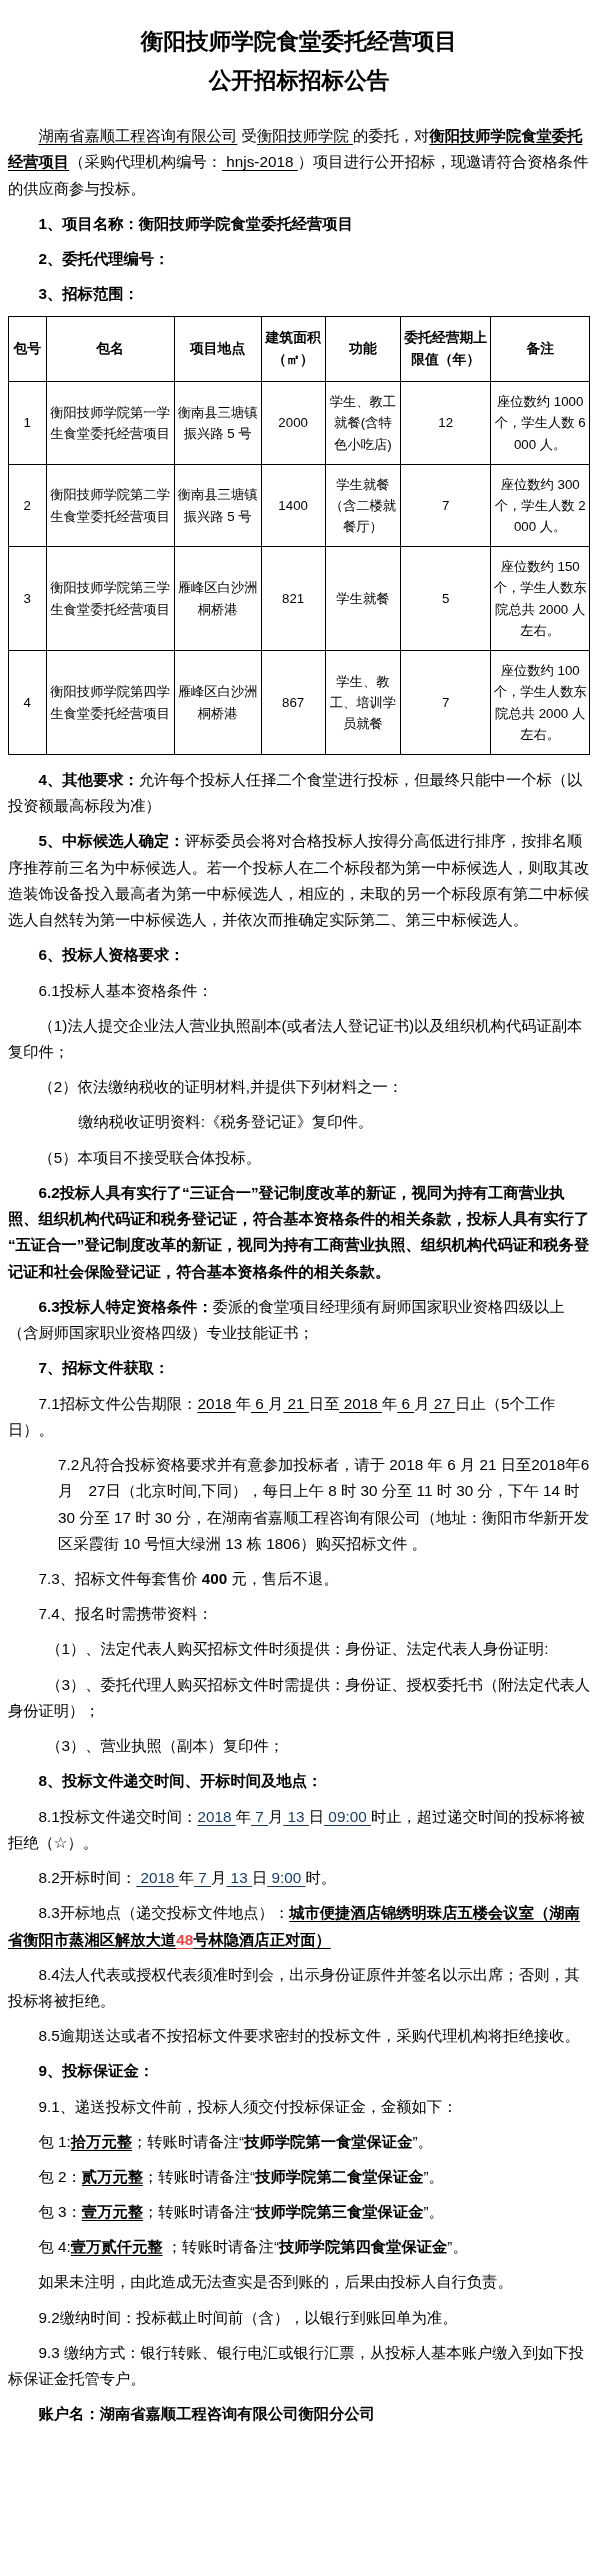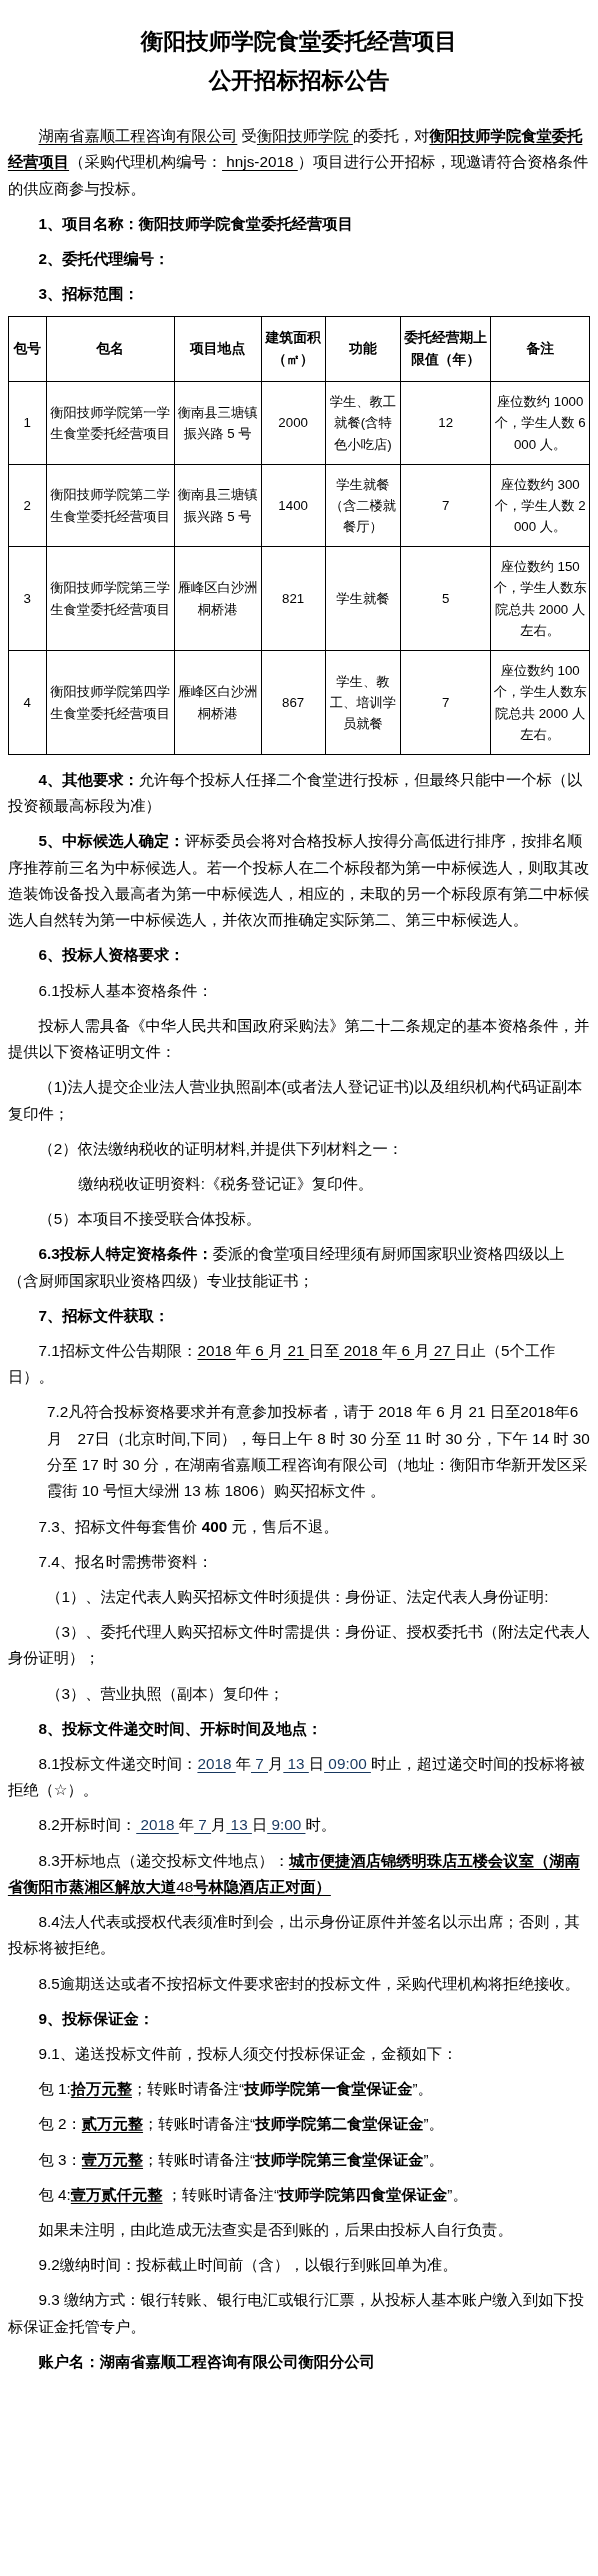--- a/index.html
+++ b/index.html
@@ -4,26 +4,26 @@
 <style>
   html,body{margin:0;padding:0;background:#ffffff;}
   body{width:598px;font-family:"Liberation Sans","DejaVu Sans",sans-serif;color:#000;}
   .doc{padding:13.8px 7.9px 23.6px 7.9px;font-size:15.3px;line-height:1.72;}
   .title{font-size:22.6px;font-weight:700;text-align:center;margin:9.8px 0 2px;line-height:1.55;}
   .title2{font-size:22.6px;font-weight:700;text-align:center;margin:3.9px 0 25.6px;line-height:1.55;}
   p{margin:8.9px 0;}
   .ind{text-indent:2em;}
   .ind25{text-indent:2.5em;}
   .ind45{text-indent:4.6em;}
-  .blk{margin-left:39px;text-indent:0;}
+  .blk{margin-left:50px;text-indent:0;}
   .b{font-weight:700;}
   .u{text-decoration:underline;text-underline-offset:3px;}
   .bu{font-weight:700;text-decoration:underline;text-underline-offset:3px;}
   .nu{color:#17375e;text-decoration:underline;text-underline-offset:3px;}
-  .bnu{font-weight:400;color:#000000;text-decoration:underline;text-underline-offset:3px;margin-top:28px;}
+  .bnu{font-weight:700;color:#ef4444;text-decoration:underline;text-underline-offset:3px;margin-top:28px;}
   table.scope{width:100%;border-collapse:collapse;table-layout:fixed;margin:7.9px 0 11.8px;}
   table.scope th,table.scope td{border:1px solid #000;text-align:center;vertical-align:middle;padding:8.9px 2px;font-size:13.3px;line-height:1.6;word-break:break-all;}
   table.scope th{font-weight:700;font-size:13.8px;padding:9.8px 2px;}
 </style>
 </head>
 <body>
 
 <div class="doc">
 
   <div class="title">衡阳技师学院食堂委托经营项目</div>
@@ -95,25 +95,25 @@
       </tr>
     </tbody>
   </table>
 
   <p class="ind"><span class="b">4、其他要求：</span><span>允许每个投标人任择二个食堂进行投标，但最终只能中一个标（以投资额最高标段为准）</span></p>
 
   <p class="ind"><span class="b">5、中标候选人确定：</span><span>评标委员会将对合格投标人按得分高低进行排序，按排名顺序推荐前三名为中标候选人。若一个投标人在二个标段都为第一中标候选人，则取其改造装饰设备投入最高者为第一中标候选人，相应的，未取的另一个标段原有第二中标候选人自然转为第一中标候选人，并依次而推确定实际第二、第三中标候选人。</span></p>
 
   <p class="ind b">6、投标人资格要求：</p>
   <p class="ind">6.1投标人基本资格条件：</p>
-  <p class="ind">投标人需具备《中华人民共和国政府采购法》第二十二条规定的基本资格条件，并提供以下资格证明文件：</p>
   <p class="ind">（1)法人提交企业法人营业执照副本(或者法人登记证书)以及组织机构代码证副本复印件；</p>
   <p class="ind">（2）依法缴纳税收的证明材料,并提供下列材料之一：</p>
   <p class="ind45">缴纳税收证明资料:《税务登记证》复印件。</p>
   <p class="ind">（5）本项目不接受联合体投标。</p>
+  <p class="ind b">6.2投标人具有实行了“三证合一”登记制度改革的新证，视同为持有工商营业执照、组织机构代码证和税务登记证，符合基本资格条件的相关条款，投标人具有实行了“五证合一”登记制度改革的新证，视同为持有工商营业执照、组织机构代码证和税务登记证和社会保险登记证，符合基本资格条件的相关条款。</p>
   <p class="ind"><span class="b">6.3投标人特定资格条件：</span><span>委派的食堂项目经理须有厨师国家职业资格四级以上（含厨师国家职业资格四级）专业技能证书；</span></p>
 
   <p class="ind b">7、招标文件获取：</p>
   <p class="ind"><span>7.1招标文件公告期限：</span><span class="u">2018 </span><span>年</span><span class="u"> 6 </span><span>月</span><span class="u"> 21 </span><span>日至</span><span class="u"> 2018 </span><span>年</span><span class="u"> 6 </span><span>月</span><span class="u"> 27 </span><span>日止（5个工作日）。</span></p>
   <p class="blk">7.2凡符合投标资格要求并有意参加投标者，请于 2018 年 6 月 21 日至2018年6 月　27日（北京时间,下同），每日上午 8 时 30 分至 11 时 30 分，下午 14 时 30 分至 17 时 30 分，在湖南省嘉顺工程咨询有限公司（地址：衡阳市华新开发区采霞街 10 号恒大绿洲 13 栋 1806）购买招标文件 。</p>
   <p class="ind"><span>7.3、招标文件每套售价 </span><span class="b">400</span><span> 元，售后不退。</span></p>
   <p class="ind">7.4、报名时需携带资料：</p>
   <p class="ind25">（1）、法定代表人购买招标文件时须提供：身份证、法定代表人身份证明:</p>
   <p class="ind25">（3）、委托代理人购买招标文件时需提供：身份证、授权委托书（附法定代表人身份证明）；</p>
   <p class="ind25">（3）、营业执照（副本）复印件；</p>

